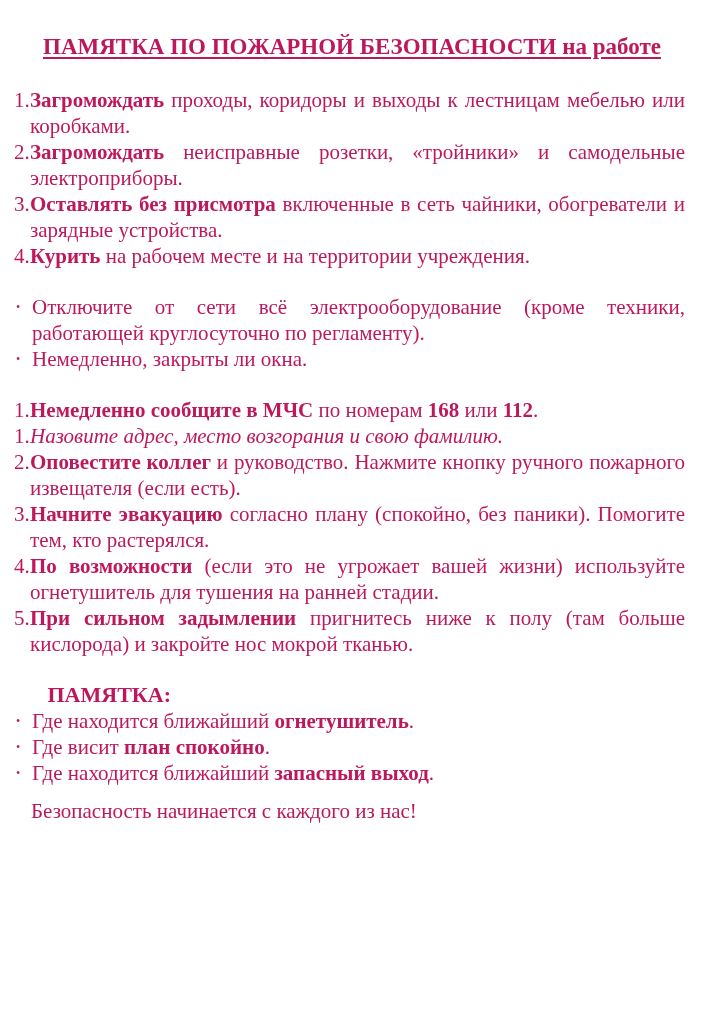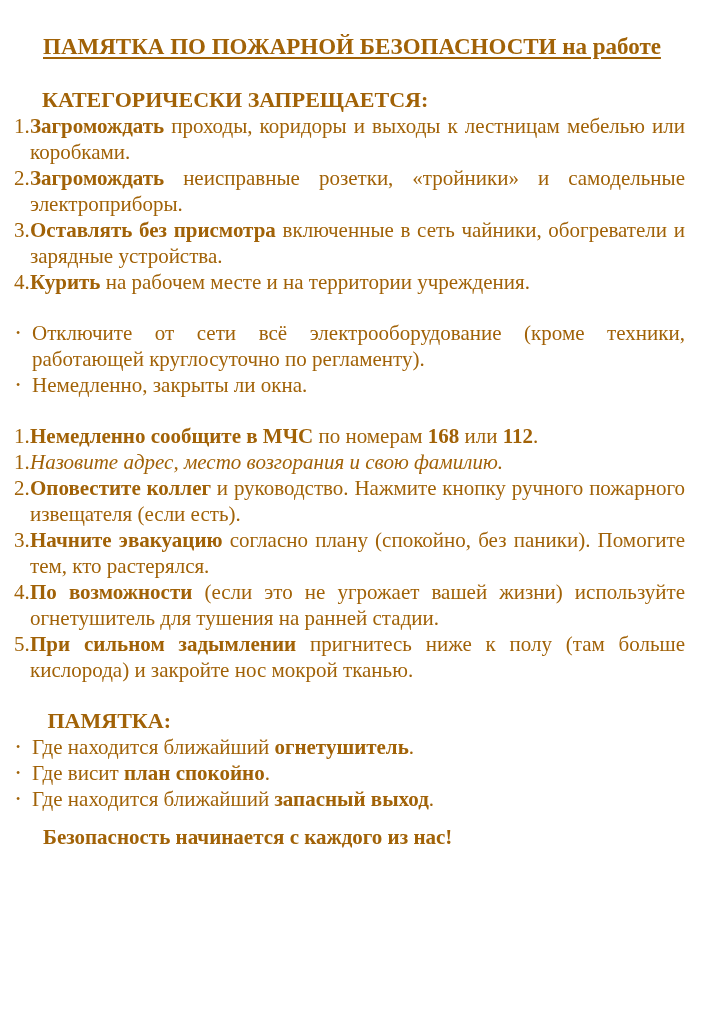--- a/index.html
+++ b/index.html
@@ -6,21 +6,21 @@
     margin: 0;
     padding: 0;
     background: #ffffff;
   }
   .page {
     position: relative;
     width: 724px;
     height: 1024px;
     margin: 0 auto;
     background: #ffffff;
-    color: #a16207;
+    color: #be185d;
     font-family: "Liberation Serif", "DejaVu Serif", serif;
     box-sizing: border-box;
     padding: 32px 39px 0 14px;
     overflow: hidden;
   }
   .doc-title {
     margin: 0 0 0 29px;
     font-size: 23px;
     line-height: 30px;
     font-weight: bold;
@@ -55,35 +55,34 @@
   }
   .item-text {
     flex: 1 1 auto;
     font-size: 21px;
     line-height: 26px;
     text-align: justify;
   }
   .item-text.italic { font-style: italic; }
   .item-text .b { font-weight: bold; }
   .closing {
-    margin: 12px 0 0 29px;
+    margin: 12px 0 0 17px;
     font-size: 21px;
     line-height: 26px;
-    font-weight: bold;
+    font-weight: normal;
   }
 </style>
 </head>
 <body>
 
 <div class="page">
   <h1 class="doc-title">ПАМЯТКА ПО ПОЖАРНОЙ БЕЗОПАСНОСТИ на работе</h1>
 
   <div id="sections">
       <section class="doc-section">
-        <h2 class="section-heading">КАТЕГОРИЧЕСКИ ЗАПРЕЩАЕТСЯ:</h2>
         <div class="list">
           <div class="list-item">
             <span class="marker">1.</span>
             <span class="item-text"><span class="b">Загромождать</span><span> проходы, коридоры и выходы к лестницам мебелью или коробками.</span></span>
           </div>
           <div class="list-item">
             <span class="marker">2.</span>
             <span class="item-text"><span class="b">Загромождать</span><span> неисправные розетки, «тройники» и самодельные электроприборы.</span></span>
           </div>
           <div class="list-item">

